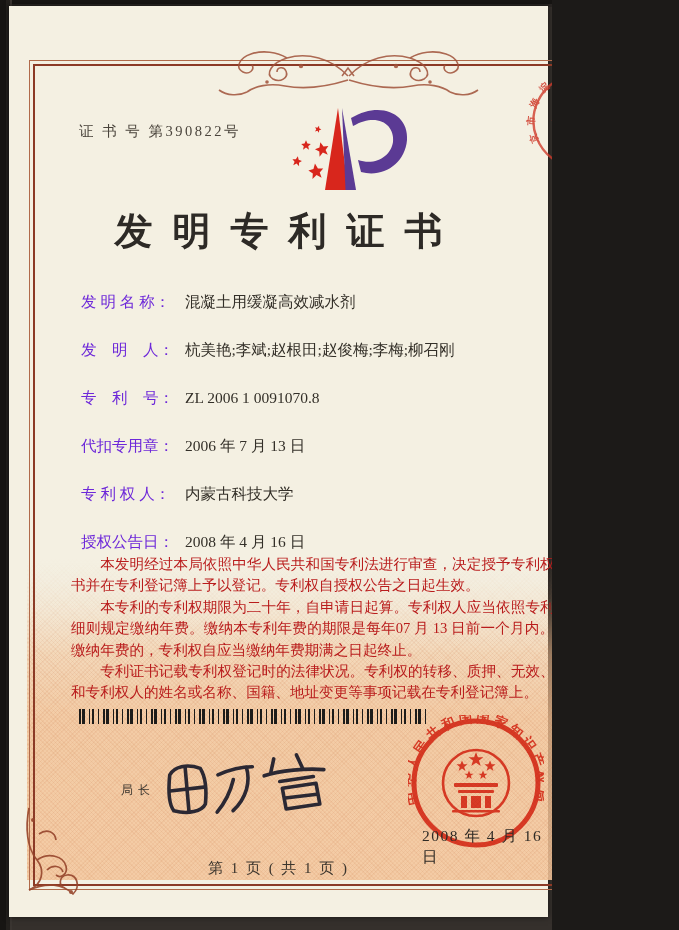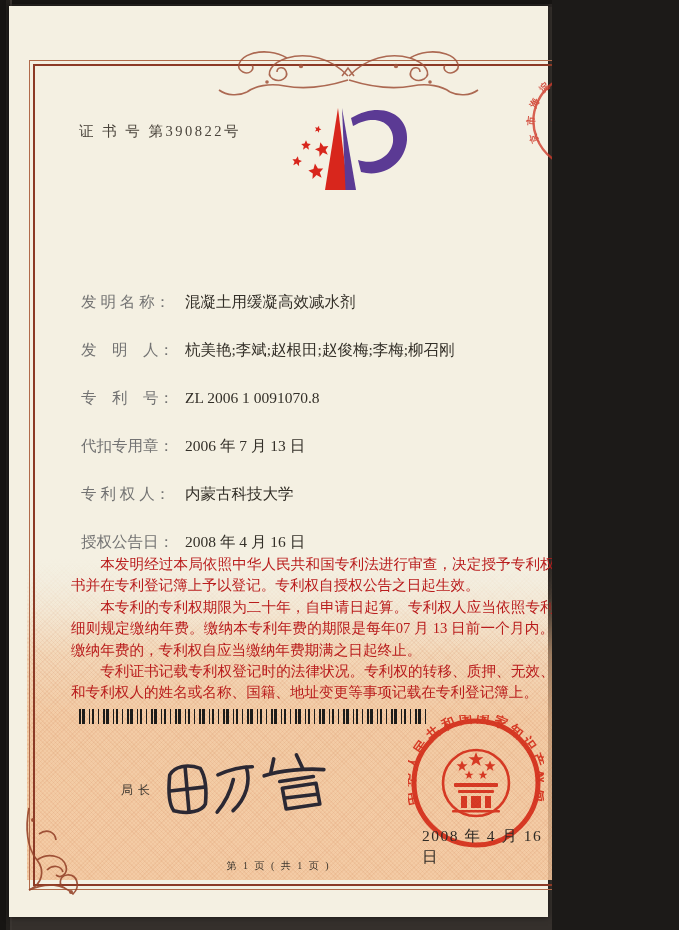--- a/index.html
+++ b/index.html
@@ -18,33 +18,33 @@
   .flourish-top{position:absolute;left:202px;top:40px;}
   .corner{position:absolute;}
   .corner.bl{left:4px;top:800px;}
   .corner.br{left:553px;top:800px;transform:scaleX(-1);}
   .cert-no{position:absolute;left:70px;top:116px;font-size:14.5px;letter-spacing:2.5px;color:#4a443c;}
   .logo{position:absolute;left:272px;top:92px;}
   .tax-stamp{position:absolute;left:508px;top:52px;transform:rotate(-21deg);opacity:.88;}
   .title{position:absolute;left:0;right:0;top:200px;text-align:center;font-size:38px;font-weight:bold;letter-spacing:20px;text-indent:20px;color:#2d2a26;}
   .fields{position:absolute;left:72px;top:286px;width:530px;}
   .field-row{position:absolute;left:0;white-space:nowrap;font-size:15.5px;color:#38332c;}
-  .field-row .lbl{display:inline-block;width:102px;color:#737373;}
+  .field-row .lbl{display:inline-block;width:102px;color:#6d28d9;}
   .field-row .val{margin-left:2px;color:#332f28;}
   .r0{top:0px}.r1{top:48px}.r2{top:96px}.r3{top:144px}.r4{top:192px}.r5{top:240px}
   .body-text{position:absolute;left:62px;top:548px;width:557px;font-size:14.6px;line-height:21.4px;color:#b91c1c;text-align:justify;}
   .body-text p{margin:0;text-indent:2em;}
   .barcode{position:absolute;left:70px;top:703px;width:348px;height:15px;
     background:repeating-linear-gradient(90deg,#1d1c1a 0 2px,transparent 2px 3px,#1d1c1a 3px 6px,transparent 6px 10px,#1d1c1a 10px 11px,transparent 11px 13px,#1d1c1a 13px 15px,transparent 15px 19px,#1d1c1a 19px 20px,transparent 20px 24px);}
   .sig-title{position:absolute;left:112px;top:776px;font-size:12px;letter-spacing:5px;color:#3a352e;}
   .signature{position:absolute;left:152px;top:740px;}
   .sig-hidden{position:absolute;left:200px;top:770px;width:1px;height:1px;overflow:hidden;opacity:0;}
   .seal{position:absolute;left:399px;top:709px;mix-blend-mode:multiply;}
   .seal-date{position:absolute;left:413px;top:820px;font-size:15.5px;letter-spacing:1.5px;color:#2e2a25;}
-  .footer{position:absolute;left:0;right:0;top:853px;text-align:center;font-size:10px;letter-spacing:2px;color:#3c362e;}
+  .footer{position:absolute;left:0;right:0;top:853px;text-align:center;font-size:15px;letter-spacing:2px;color:#3c362e;}
   svg{display:block;}
 </style>
 </head>
 <body>
 
 <div class="scan">
   <div class="paper">
 
     <div class="warm-zone"></div>
     <div class="frame"></div>
@@ -116,20 +116,21 @@
       <text fill="#cf3b2b" font-size="9.5" letter-spacing="7.5" font-weight="bold">
         <textPath href="#taxTop" startOffset="50%" text-anchor="middle">北京市海淀区地方税务局</textPath>
       </text>
       <text fill="#cf3b2b" font-size="9.5" letter-spacing="4.5" font-weight="bold">
         <textPath href="#taxBot" startOffset="50%" text-anchor="middle">国家知识产权局</textPath>
       </text>
       <text x="0" y="-3" text-anchor="middle" fill="#cf3b2b" font-size="11" font-weight="bold" letter-spacing="3">印 花 税</text>
       <text x="0" y="13" text-anchor="middle" fill="#cf3b2b" font-size="11" font-weight="bold" letter-spacing="1">代扣专用章</text>
     </svg>
 
+    <div class="title">发明专利证书</div>
 
     <div class="fields">
       <div class="field-row r0">
         <span class="lbl">发 明 名 称：</span><span class="val">混凝土用缓凝高效减水剂</span>
       </div>
       <div class="field-row r1">
         <span class="lbl">发　明　人：</span><span class="val">杭美艳;李斌;赵根田;赵俊梅;李梅;柳召刚</span>
       </div>
       <div class="field-row r2">
         <span class="lbl">专　利　号：</span><span class="val">ZL 2006 1 0091070.8</span>

